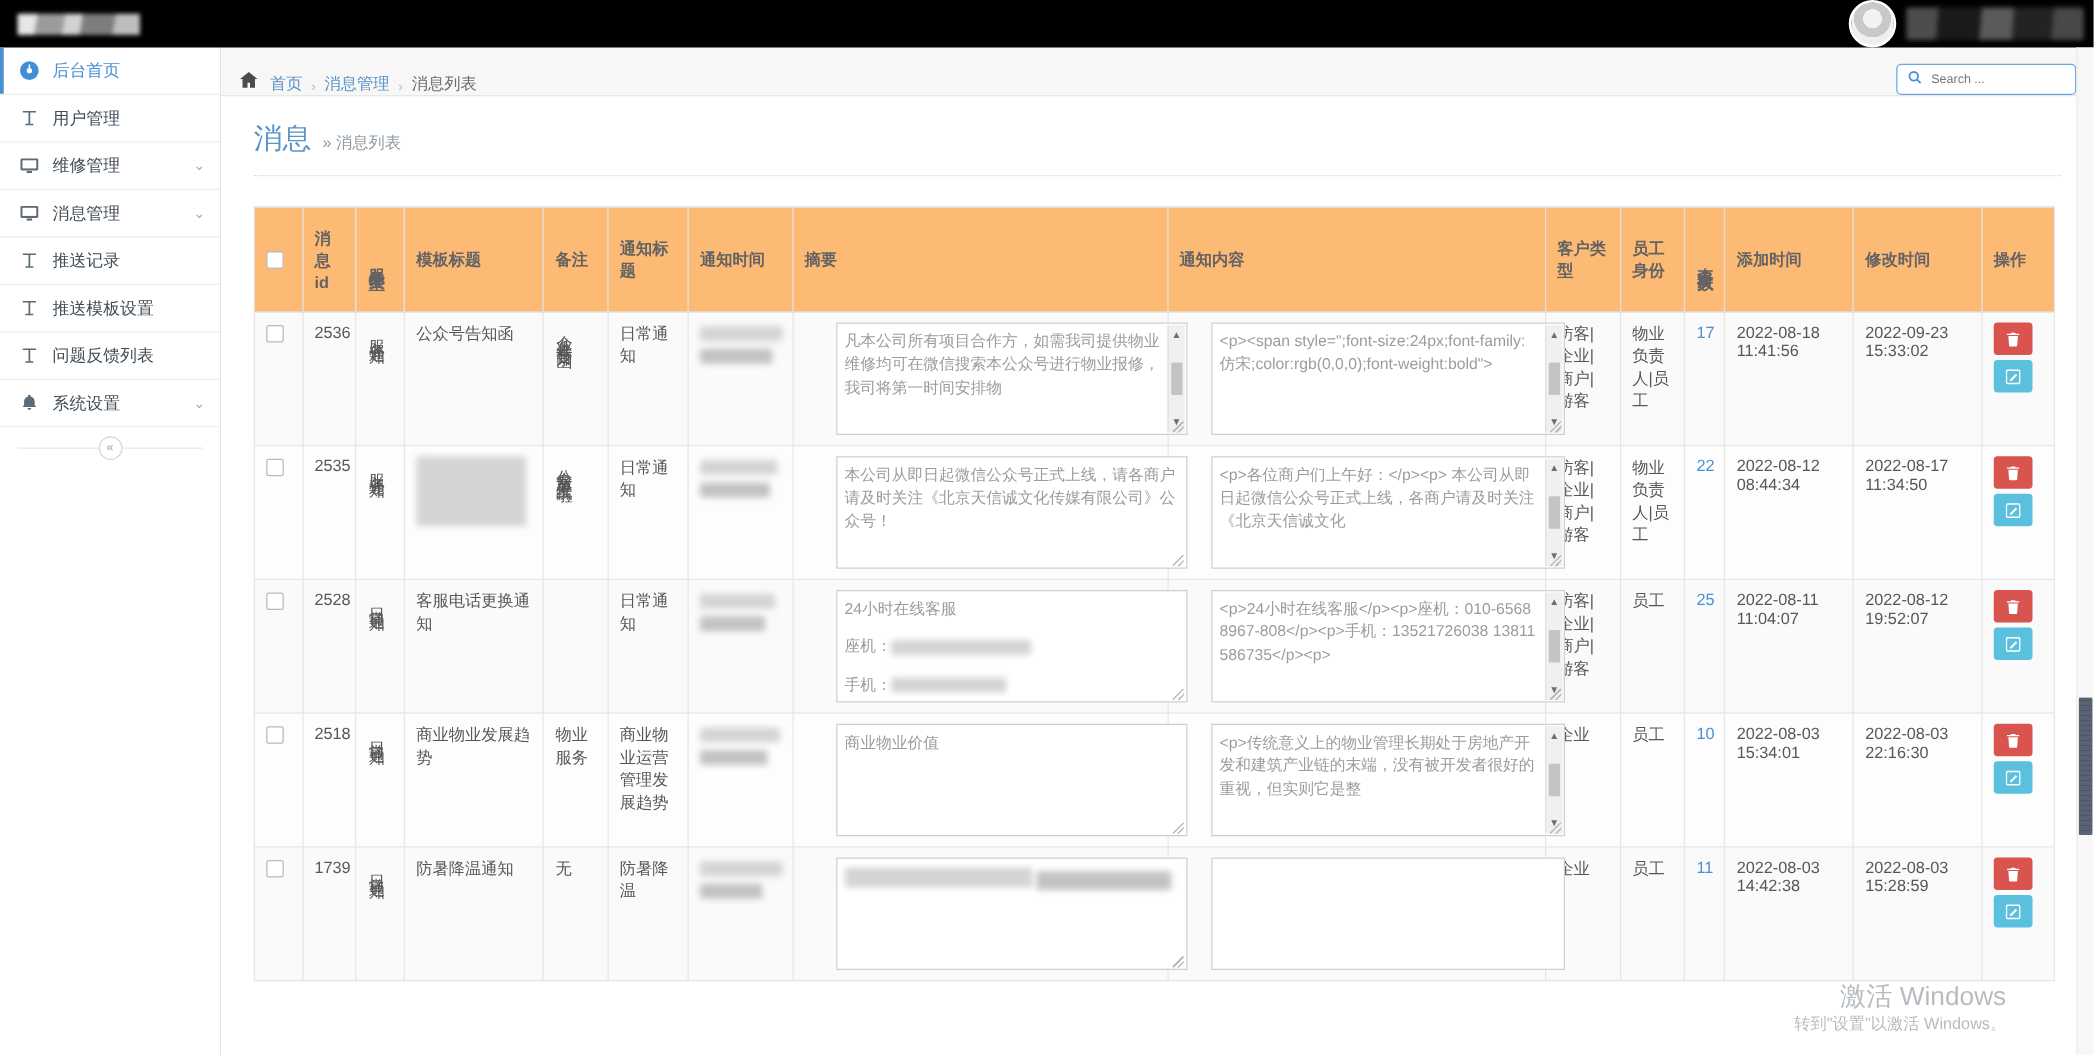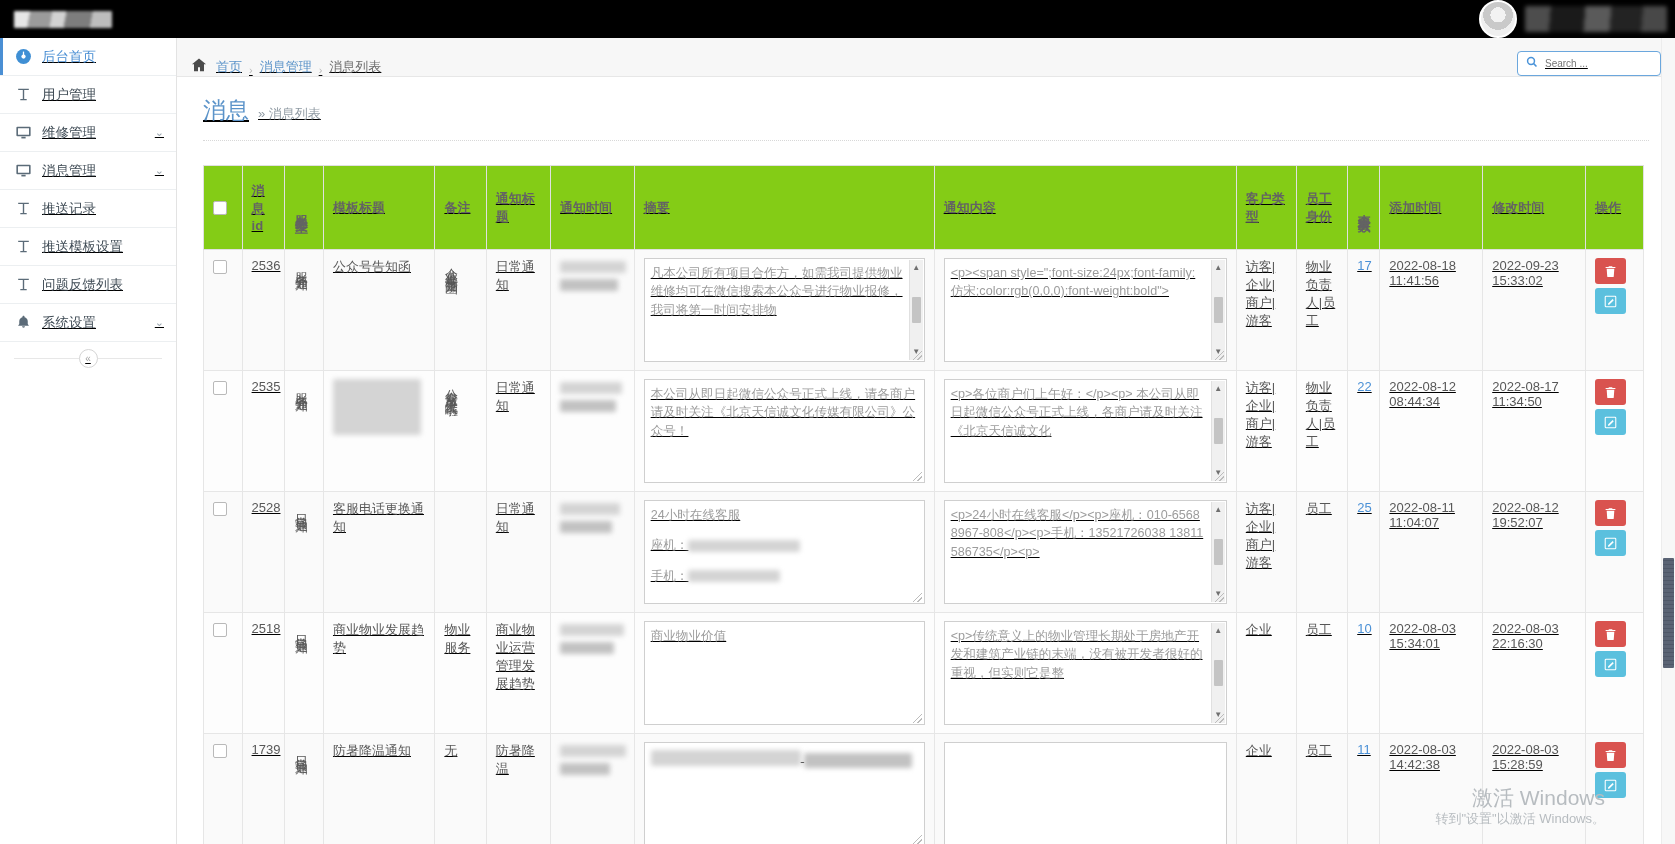--- a/index.html
+++ b/index.html
@@ -3,21 +3,21 @@
 <meta charset="utf-8">
 <style>
   * { box-sizing: border-box; }
   html, body {
     margin: 0; padding: 0;
     width: 1675px; height: 844px;
     overflow: hidden;
     font-family: "Liberation Sans", "DejaVu Sans", sans-serif;
     background: #fff;
   }
-  .app { position: relative; width: 1675px; height: 844px; display: flex; flex-direction: column; text-decoration: underline; }
+  .app { position: relative; width: 1675px; height: 844px; display: flex; flex-direction: column; }
 
   
   .topbar {
     height: 38px; background: #000; flex: 0 0 38px;
     display: flex; align-items: center; justify-content: space-between;
     position: relative;
   }
   .brand-redact {
     margin-left: 14px; width: 98px; height: 17px; border-radius: 1px;
     background: linear-gradient(100deg,#e6e6e6 0 16%, #9b9b9b 16% 38%, #d2d2d2 38% 52%, #7d7d7d 52% 78%, #bdbdbd 78% 100%);
@@ -91,21 +91,21 @@
   .page-head { padding: 18px 26px 0 26px; }
   .page-title-row { display: flex; align-items: baseline; gap: 9px; }
   .page-title { font-size: 23px; color: #5b93c9; font-weight: normal; }
   .page-sub { font-size: 13px; color: #8f9aa3; }
   .hr-dotted { margin: 14px 0 0 0; border-top: 1px dotted #d8d8d8; height: 0; }
 
   
   .table-wrap { flex: 1; min-height: 0; overflow: hidden; padding: 24px 26px 0 26px; position: relative; }
   table { border-collapse: collapse; width: 1441px; table-layout: fixed; background: #fff; }
   thead th {
-    background: #84cc16; border: 1px solid #e0e0e0; color: #636363;
+    background: #fdba74; border: 1px solid #e0e0e0; color: #636363;
     font-size: 13px; font-weight: bold; text-align: left; padding: 8px 9px;
     vertical-align: middle; height: 84px;
   }
   tbody td {
     border: 1px solid #e6e6e6; font-size: 13px; color: #575757;
     padding: 8px 9px; vertical-align: top; background: #fafafa; height: 106px;
   }
   tbody tr:nth-child(odd) td { background: #fafafa; }
   tbody tr:nth-child(even) td { background: #fdfdfd; }
   .c-check { width: 36px; text-align: center; }
@@ -130,21 +130,21 @@
   }
   .vert { writing-mode: vertical-rl; text-orientation: upright; letter-spacing: 2px; line-height: 1.05; }
   .views-link { color: #4a90d6; cursor: pointer; margin-top: 10px; }
 
   
   .ta {
     border: 1px solid #cfcfcf; background: #fff; width: 100%;
     padding: 5px 6px; font-size: 12.6px; color: #9c9c9c; line-height: 1.45;
     position: relative; overflow: hidden; word-break: break-all;
   }
-  .ta.h-lg { height: 104px; }
+  .ta.h-lg { height: 90px; margin-left: 25px; }
   .ta.scroll { padding-right: 20px; }
   .ta-sb {
     position: absolute; right: 1px; top: 1px; bottom: 1px; width: 14px;
     background: #f0f0f0; border-left: 1px solid #e0e0e0;
     display: flex; flex-direction: column; align-items: center; justify-content: space-between;
     font-size: 8px; color: #6f6f6f; padding: 2px 0;
   }
   .ta-sb .thumb { width: 9px; background: #c4c4c4; border-radius: 1px; }
   .ta-grip {
     position: absolute; right: 2px; bottom: 1px; width: 9px; height: 9px;

